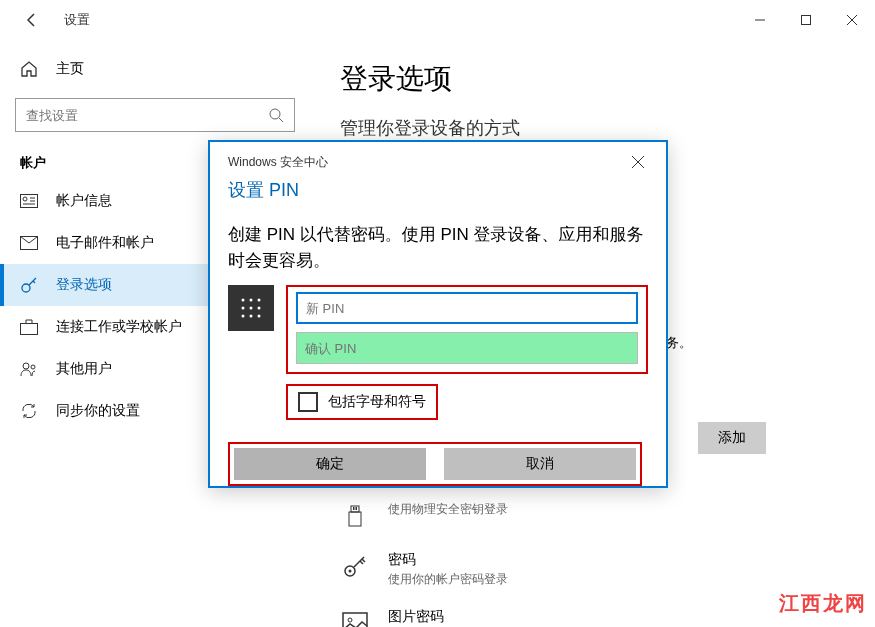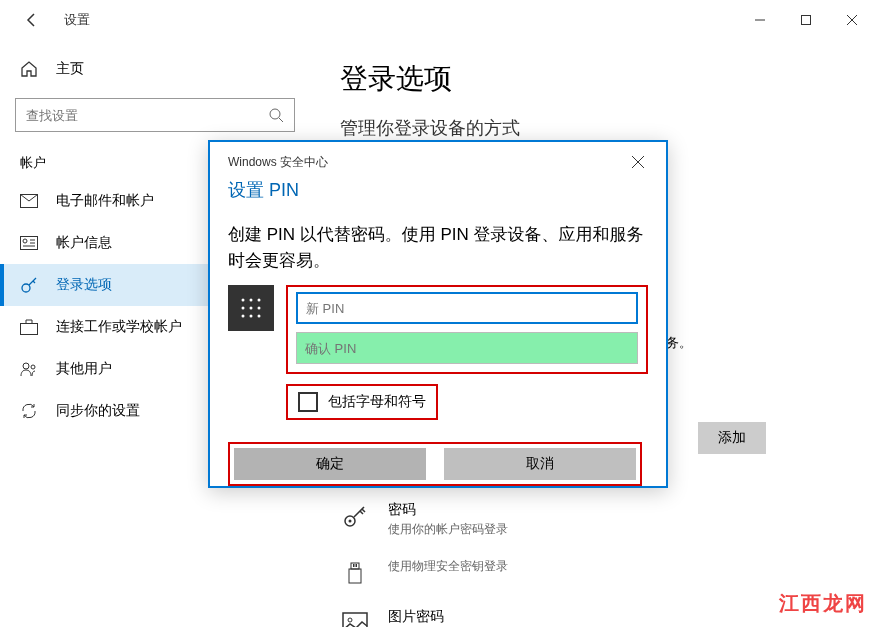--- a/index.html
+++ b/index.html
@@ -14,21 +14,21 @@
     .layout { display: flex; height: calc(100% - 40px); justify-content: space-between; }
     .sidebar { width: 310px; padding: 10px 15px; }
     .home-row { display: flex; align-items: center; padding: 10px 5px; gap: 18px; }
     .home-row .icon { width: 18px; height: 18px; }
     .home-row span { font-size: 14px; }
     
     .search-box { margin: 10px 0; border: 1px solid #999; height: 34px; display: flex; align-items: center; padding: 0 10px; }
     .search-box input { border: none; outline: none; flex: 1; font-size: 13px; background: transparent; }
     .search-box .sicon { width: 16px; height: 16px; color: #666; }
     
-    .category-label { font-size: 13px; font-weight: 400; padding: 12px 5px 8px; }
+    .category-label { font-size: 13px; font-weight: 700; padding: 12px 5px 8px; }
     
     .nav-item { display: flex; align-items: center; gap: 18px; padding: 12px 5px; font-size: 14px; cursor: pointer; }
     .nav-item .icon { width: 18px; height: 18px; display: flex; align-items: center; justify-content: center; }
     .nav-item.active { background: #d9ecf9; border-left: 4px solid #0078d4; padding-left: 1px; margin-left: -15px; padding-left: 16px; width: calc(100% + 15px); }
     .nav-item.active { color: #0066b4; }
     .nav-item.active .icon svg { stroke: #0066b4; fill: #0066b4; }
     
     .main { flex: 1; padding: 20px 30px; }
     .page-title { font-size: 28px; font-weight: 400; margin-bottom: 18px; }
     .page-sub { font-size: 18px; color: #333; margin-bottom: 21px; }
@@ -115,37 +115,37 @@
           </svg>
       </span>
     </div>
 
     <div class="category-label">帐户</div>
 
     <div class="nav-item">
       <span class="icon">
         <svg width="18" height="14" viewBox="0 0 18 14">
             <rect x="0.5" y="0.5" width="17" height="13" stroke="#333" fill="none"></rect>
-            <path d="M0.5 0.5 L9 7 L17.5 0.5" stroke="#333" fill="none"></path>
-          </svg>
-      </span>
-      <span>电子邮件和帐户</span>
-    </div>
-
-    <div class="nav-item">
-      <span class="icon">
-        <svg width="18" height="14" viewBox="0 0 18 14">
-            <rect x="0.5" y="0.5" width="17" height="13" stroke="#333" fill="none"></rect>
             <circle cx="5" cy="5" r="2" stroke="#333" fill="none"></circle>
             <line x1="10" y1="4" x2="15" y2="4" stroke="#333"></line>
             <line x1="10" y1="7" x2="15" y2="7" stroke="#333"></line>
             <line x1="3" y1="10" x2="15" y2="10" stroke="#333"></line>
           </svg>
       </span>
       <span>帐户信息</span>
+    </div>
+
+    <div class="nav-item">
+      <span class="icon">
+        <svg width="18" height="14" viewBox="0 0 18 14">
+            <rect x="0.5" y="0.5" width="17" height="13" stroke="#333" fill="none"></rect>
+            <path d="M0.5 0.5 L9 7 L17.5 0.5" stroke="#333" fill="none"></path>
+          </svg>
+      </span>
+      <span>电子邮件和帐户</span>
     </div>
 
     <div class="nav-item active">
       <span class="icon">
         <svg width="18" height="18" viewBox="0 0 18 18">
             <circle cx="6" cy="12" r="4" stroke="#0066b4" fill="none" stroke-width="1.3"></circle>
             <line x1="9" y1="9" x2="16" y2="2" stroke="#0066b4" stroke-width="1.3"></line>
             <line x1="13" y1="5" x2="15" y2="7" stroke="#0066b4" stroke-width="1.3"></line>
           </svg>
       </span>
@@ -185,48 +185,48 @@
       </span>
       <span>同步你的设置</span>
     </div>
   </div>
 
   <div class="main">
     <h1 class="page-title">登录选项</h1>
     <div class="page-sub">管理你登录设备的方式</div>
 
     <div style="height:330px"></div>
+
+    <div class="option-row">
+      <span class="option-icon">
+        <svg width="24" height="24" viewBox="0 0 24 24">
+            <rect x="8" y="2" width="8" height="6" stroke="#333" fill="none"></rect>
+            <rect x="6" y="8" width="12" height="14" stroke="#333" fill="none"></rect>
+            <rect x="10" y="3" width="1.5" height="3" fill="#333"></rect>
+            <rect x="12.5" y="3" width="1.5" height="3" fill="#333"></rect>
+          </svg>
+      </span>
+      <div class="option-text">
+        <span class="ot-desc">使用物理安全密钥登录</span>
+      </div>
+    </div>
 
     <div class="option-row">
       <span class="option-icon">
         <svg width="26" height="26" viewBox="0 0 26 26">
             <circle cx="8" cy="18" r="5" stroke="#333" fill="none" stroke-width="1.5"></circle>
             <circle cx="8" cy="18" r="1.5" fill="#333"></circle>
             <line x1="12" y1="14" x2="22" y2="4" stroke="#333" stroke-width="1.5"></line>
             <line x1="18" y1="8" x2="21" y2="11" stroke="#333" stroke-width="1.5"></line>
             <line x1="20" y1="6" x2="23" y2="9" stroke="#333" stroke-width="1.5"></line>
           </svg>
       </span>
       <div class="option-text">
         <span class="ot-title">密码</span>
         <span class="ot-desc">使用你的帐户密码登录</span>
-      </div>
-    </div>
-
-    <div class="option-row">
-      <span class="option-icon">
-        <svg width="24" height="24" viewBox="0 0 24 24">
-            <rect x="8" y="2" width="8" height="6" stroke="#333" fill="none"></rect>
-            <rect x="6" y="8" width="12" height="14" stroke="#333" fill="none"></rect>
-            <rect x="10" y="3" width="1.5" height="3" fill="#333"></rect>
-            <rect x="12.5" y="3" width="1.5" height="3" fill="#333"></rect>
-          </svg>
-      </span>
-      <div class="option-text">
-        <span class="ot-desc">使用物理安全密钥登录</span>
       </div>
     </div>
 
     <div class="option-row">
       <span class="option-icon">
         <svg width="26" height="22" viewBox="0 0 26 22">
             <rect x="1" y="1" width="24" height="20" stroke="#333" fill="none" stroke-width="1.5"></rect>
             <circle cx="8" cy="8" r="2" stroke="#333" fill="none"></circle>
             <path d="M1 18 L8 12 L14 16 L20 10 L25 14" stroke="#333" fill="none" stroke-width="1.5"></path>
           </svg>

